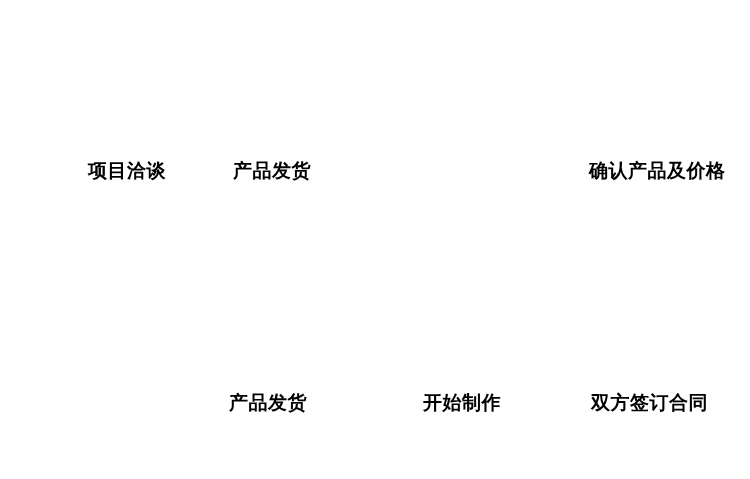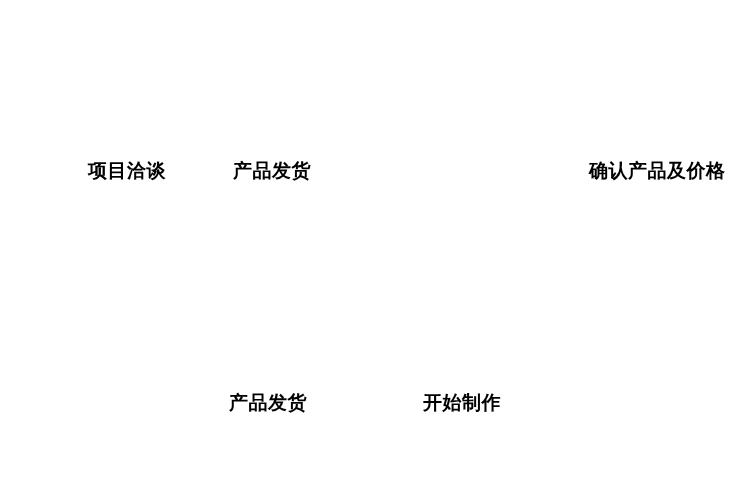--- a/index.html
+++ b/index.html
@@ -34,15 +34,16 @@
   .pos-step-5 { left: 423px; top: 393px; }
   .pos-step-6 { left: 229px; top: 393px; }
 </style>
 </head>
 <body>
 
 <div class="canvas">
   <span class="step-label pos-step-0">项目洽谈</span>
   <span class="step-label pos-step-1">产品发货</span>
   <span class="step-label pos-step-3">确认产品及价格</span>
+  <span class="step-label pos-step-4">双方签订合同</span>
   <span class="step-label pos-step-5">开始制作</span>
   <span class="step-label pos-step-6">产品发货</span>
 </div>
 
 </body></html>

